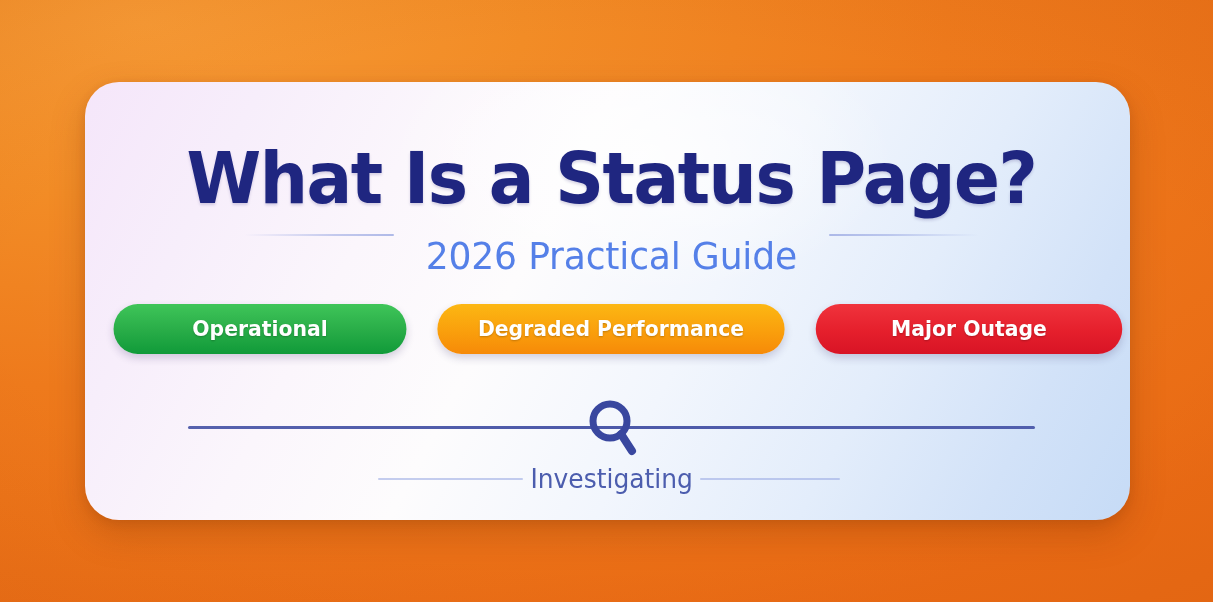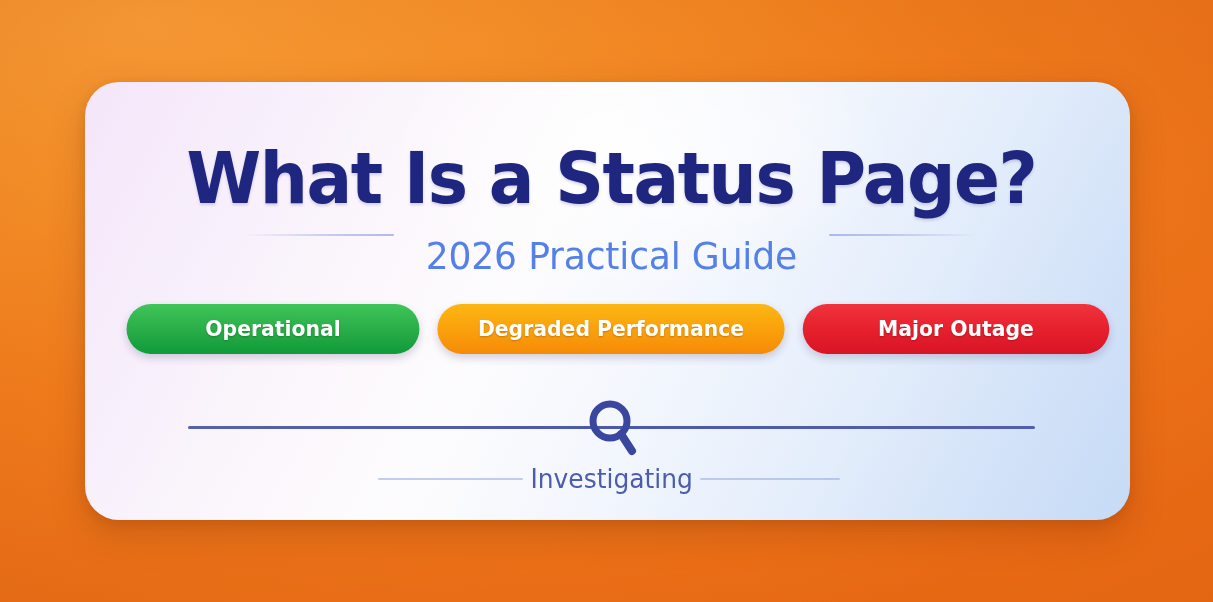--- a/index.html
+++ b/index.html
@@ -128,21 +128,21 @@
 
   
   #pills {
     position: absolute;
     left: 12px;
     right: 0;
     top: 222px;
     display: flex;
     align-items: center;
     justify-content: center;
-    gap: 8px;
+    gap: 21px;
   }
   .pill {
     height: 50px;
     border-radius: 25px;
     display: flex;
     align-items: center;
     justify-content: center;
     font-family: "DejaVu Sans", sans-serif;
     font-weight: bold;
     font-size: 21px;

